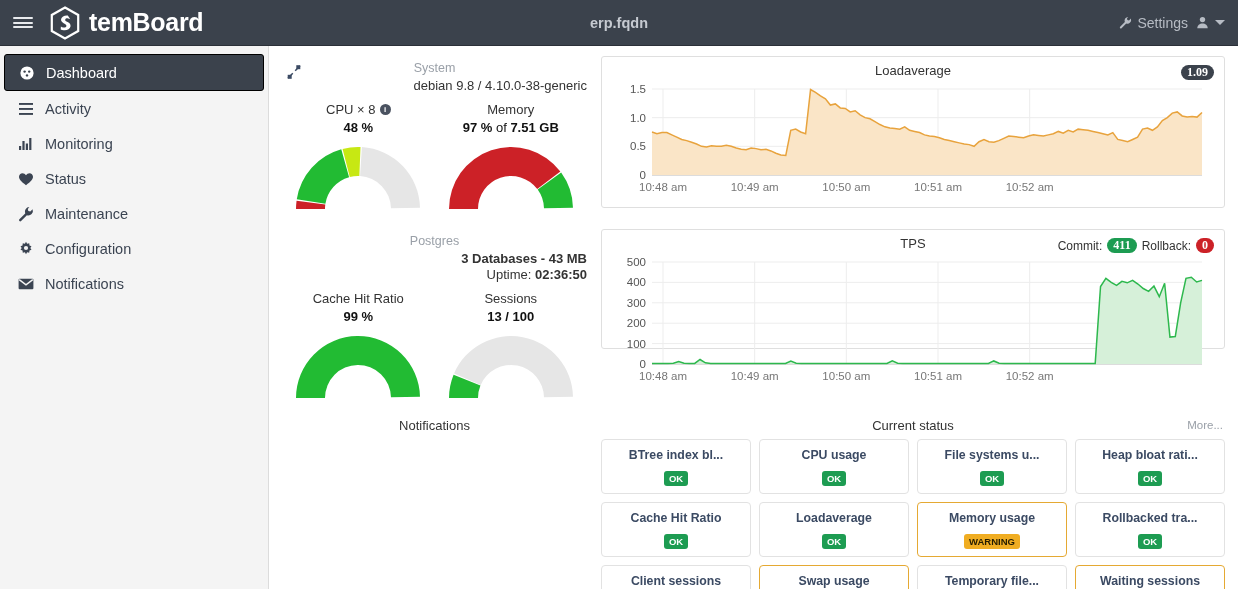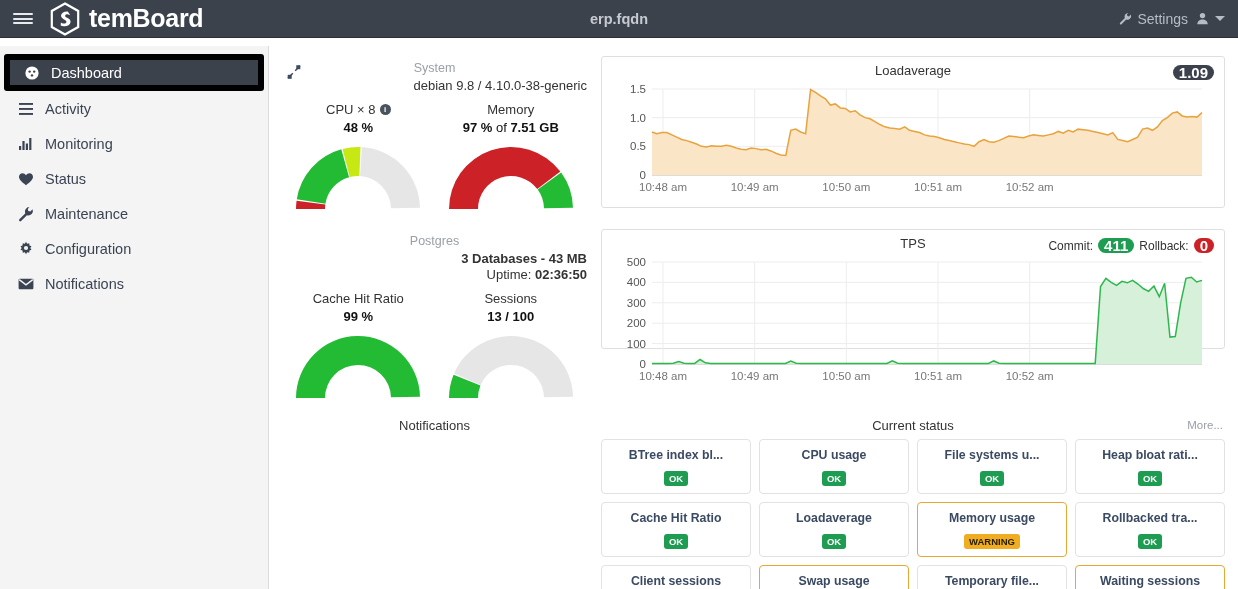--- a/index.html
+++ b/index.html
@@ -5,21 +5,21 @@
   * { box-sizing: border-box; margin: 0; padding: 0; }
   html, body {
     width: 1238px; height: 589px;
     font-family: "Liberation Sans", sans-serif;
     background: #ffffff;
     overflow: hidden;
   }
 
   
   #navbar {
-    position: absolute; left: 0; top: 0; width: 1238px; height: 38px;
+    position: absolute; left: 0; top: 0; width: 1238px; height: 46px;
     background: #3b424c;
     border-bottom: 1px solid #2b3038;
     display: flex; align-items: center;
   }
   #hamburger {
     width: 46px; height: 46px; display: flex; align-items: center;
     justify-content: center; cursor: pointer;
   }
   #hamburger span { display:block; width:20px; height:2px; background:#e8eaed; margin:2.5px 0; border-radius:1px;}
   .brand {
@@ -54,21 +54,21 @@
     padding: 8px 0 0 0;
   }
   .side-item {
     display: flex; align-items: center; gap: 10px;
     height: 35px; margin: 0 4px; padding-left: 13px;
     color: #3b4452; font-size: 14.5px; cursor: pointer;
     border-radius: 3px;
   }
   .side-item .ico { width: 18px; display:flex; justify-content:center; align-items:center;}
   .side-item.active {
-    background: #3b424c; color: #ffffff; border: 6px solid #000000;
+    background: #3b424c; color: #ffffff; border: 1px solid #000000;
     height: 37px;
   }
 
   
   #main {
     position: absolute; left: 269px; top: 46px;
     width: 969px; height: 543px; background: #fff;
     padding: 10px 13px 0 13px;
   }
 
@@ -106,21 +106,21 @@
   }
   .chart-title {
     text-align: center; font-size: 13px; color: #333; height: 18px;
   }
   .chart-badge-area {
     position: absolute; right: 10px; top: 8px; font-size: 12px; color: #333;
     display: flex; align-items: center; gap: 5px;
   }
   .badge {
     display:inline-block; border-radius: 9px; padding: 1px 6px;
-    font-size: 15px; font-weight: bold; color: #fff; line-height: 13px;
+    font-size: 12px; font-weight: bold; color: #fff; line-height: 13px; font-family: Liberation Serif, serif;
   }
   .badge.dark { background: #3b424c; }
   .badge.green { background: #1d9c52; }
   .badge.red { background: #cc2127; }
 
   
   .bottom-row { display:flex; gap: 14px; margin-top: 14px; }
   .notif-col { width: 305px; flex:none; text-align:center; }
   .notif-title { font-size: 13px; color:#333; }
   .status-col { flex: 1; }

